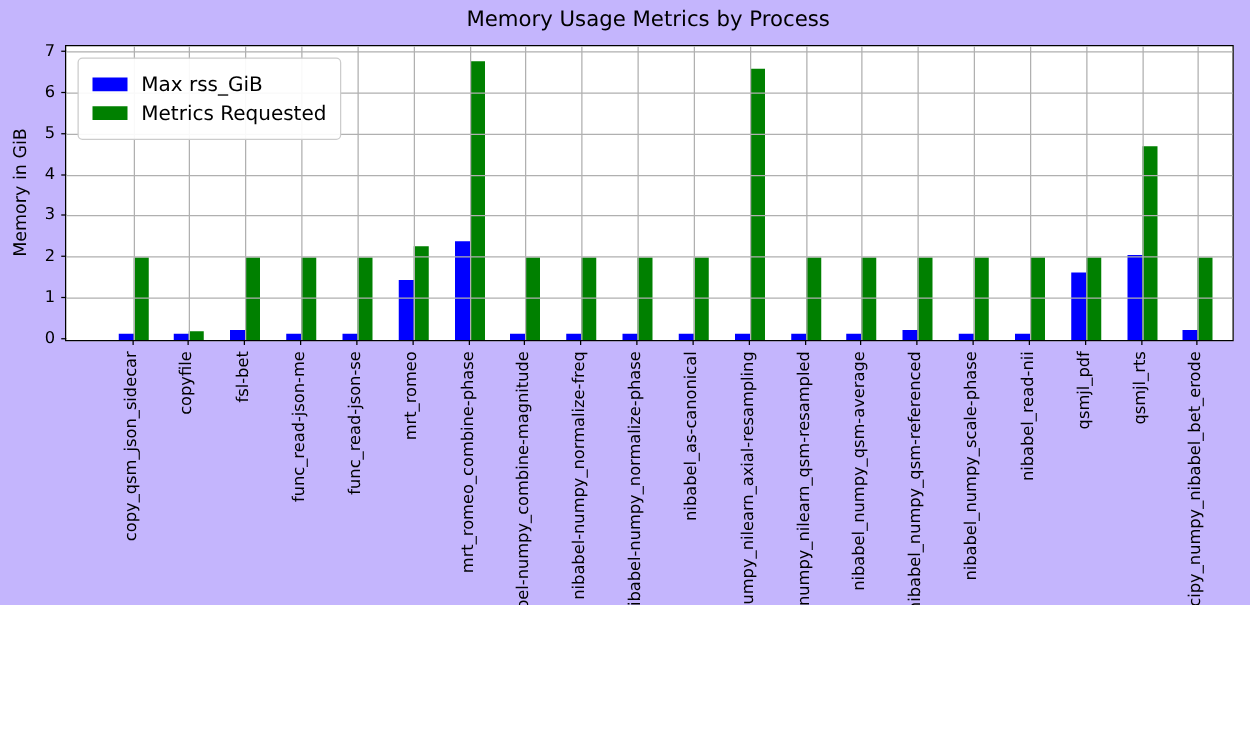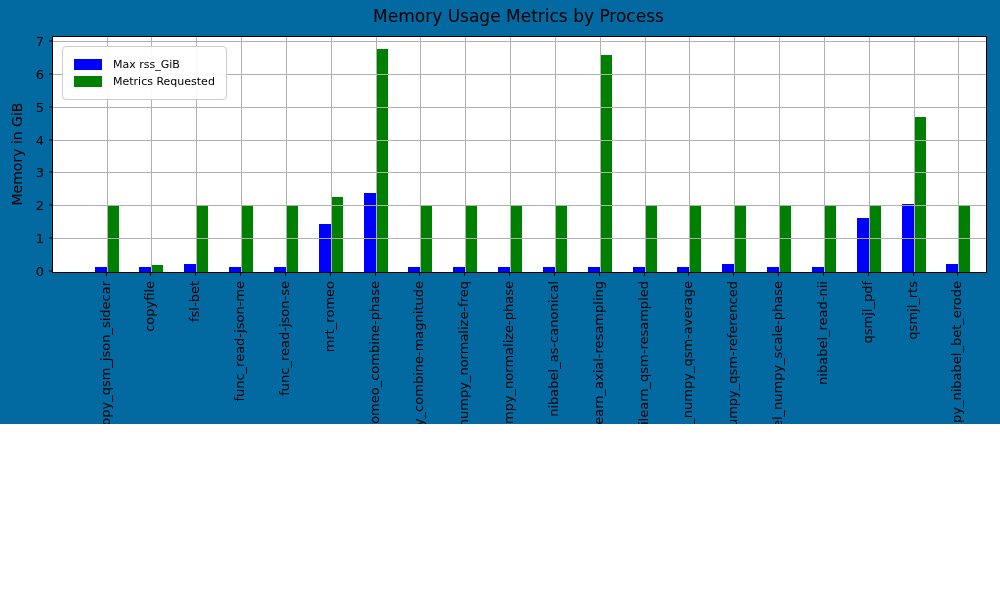--- a/index.html
+++ b/index.html
@@ -4,22 +4,22 @@
 <style>
   html, body {
     margin: 0;
     padding: 0;
     background: #ffffff;
     font-family: "DejaVu Sans", "Liberation Sans", sans-serif;
   }
   .figure {
     position: relative;
     width: 1000px;
-    height: 424px;
-    background: #0369a1;
+    height: 484px;
+    background: #c4b5fd;
     overflow: hidden;
   }
   .chart-title {
     position: absolute;
     left: 52px;
     top: 6px;
     width: 933px;
     text-align: center;
     font-size: 17px;
     color: #000000;
@@ -125,21 +125,21 @@
     align-items: center;
     gap: 11px;
     margin: 4px 0;
   }
   .legend-swatch {
     width: 28px;
     height: 11px;
     flex: 0 0 auto;
   }
   .legend-label {
-    font-size: 11px;
+    font-size: 16px;
     color: #000000;
     white-space: nowrap;
   }
 </style>
 </head>
 <body>
 
 <div class="figure">
   <div class="chart-title">Memory Usage Metrics by Process</div>
   <div class="y-axis-label">Memory in GiB</div>

